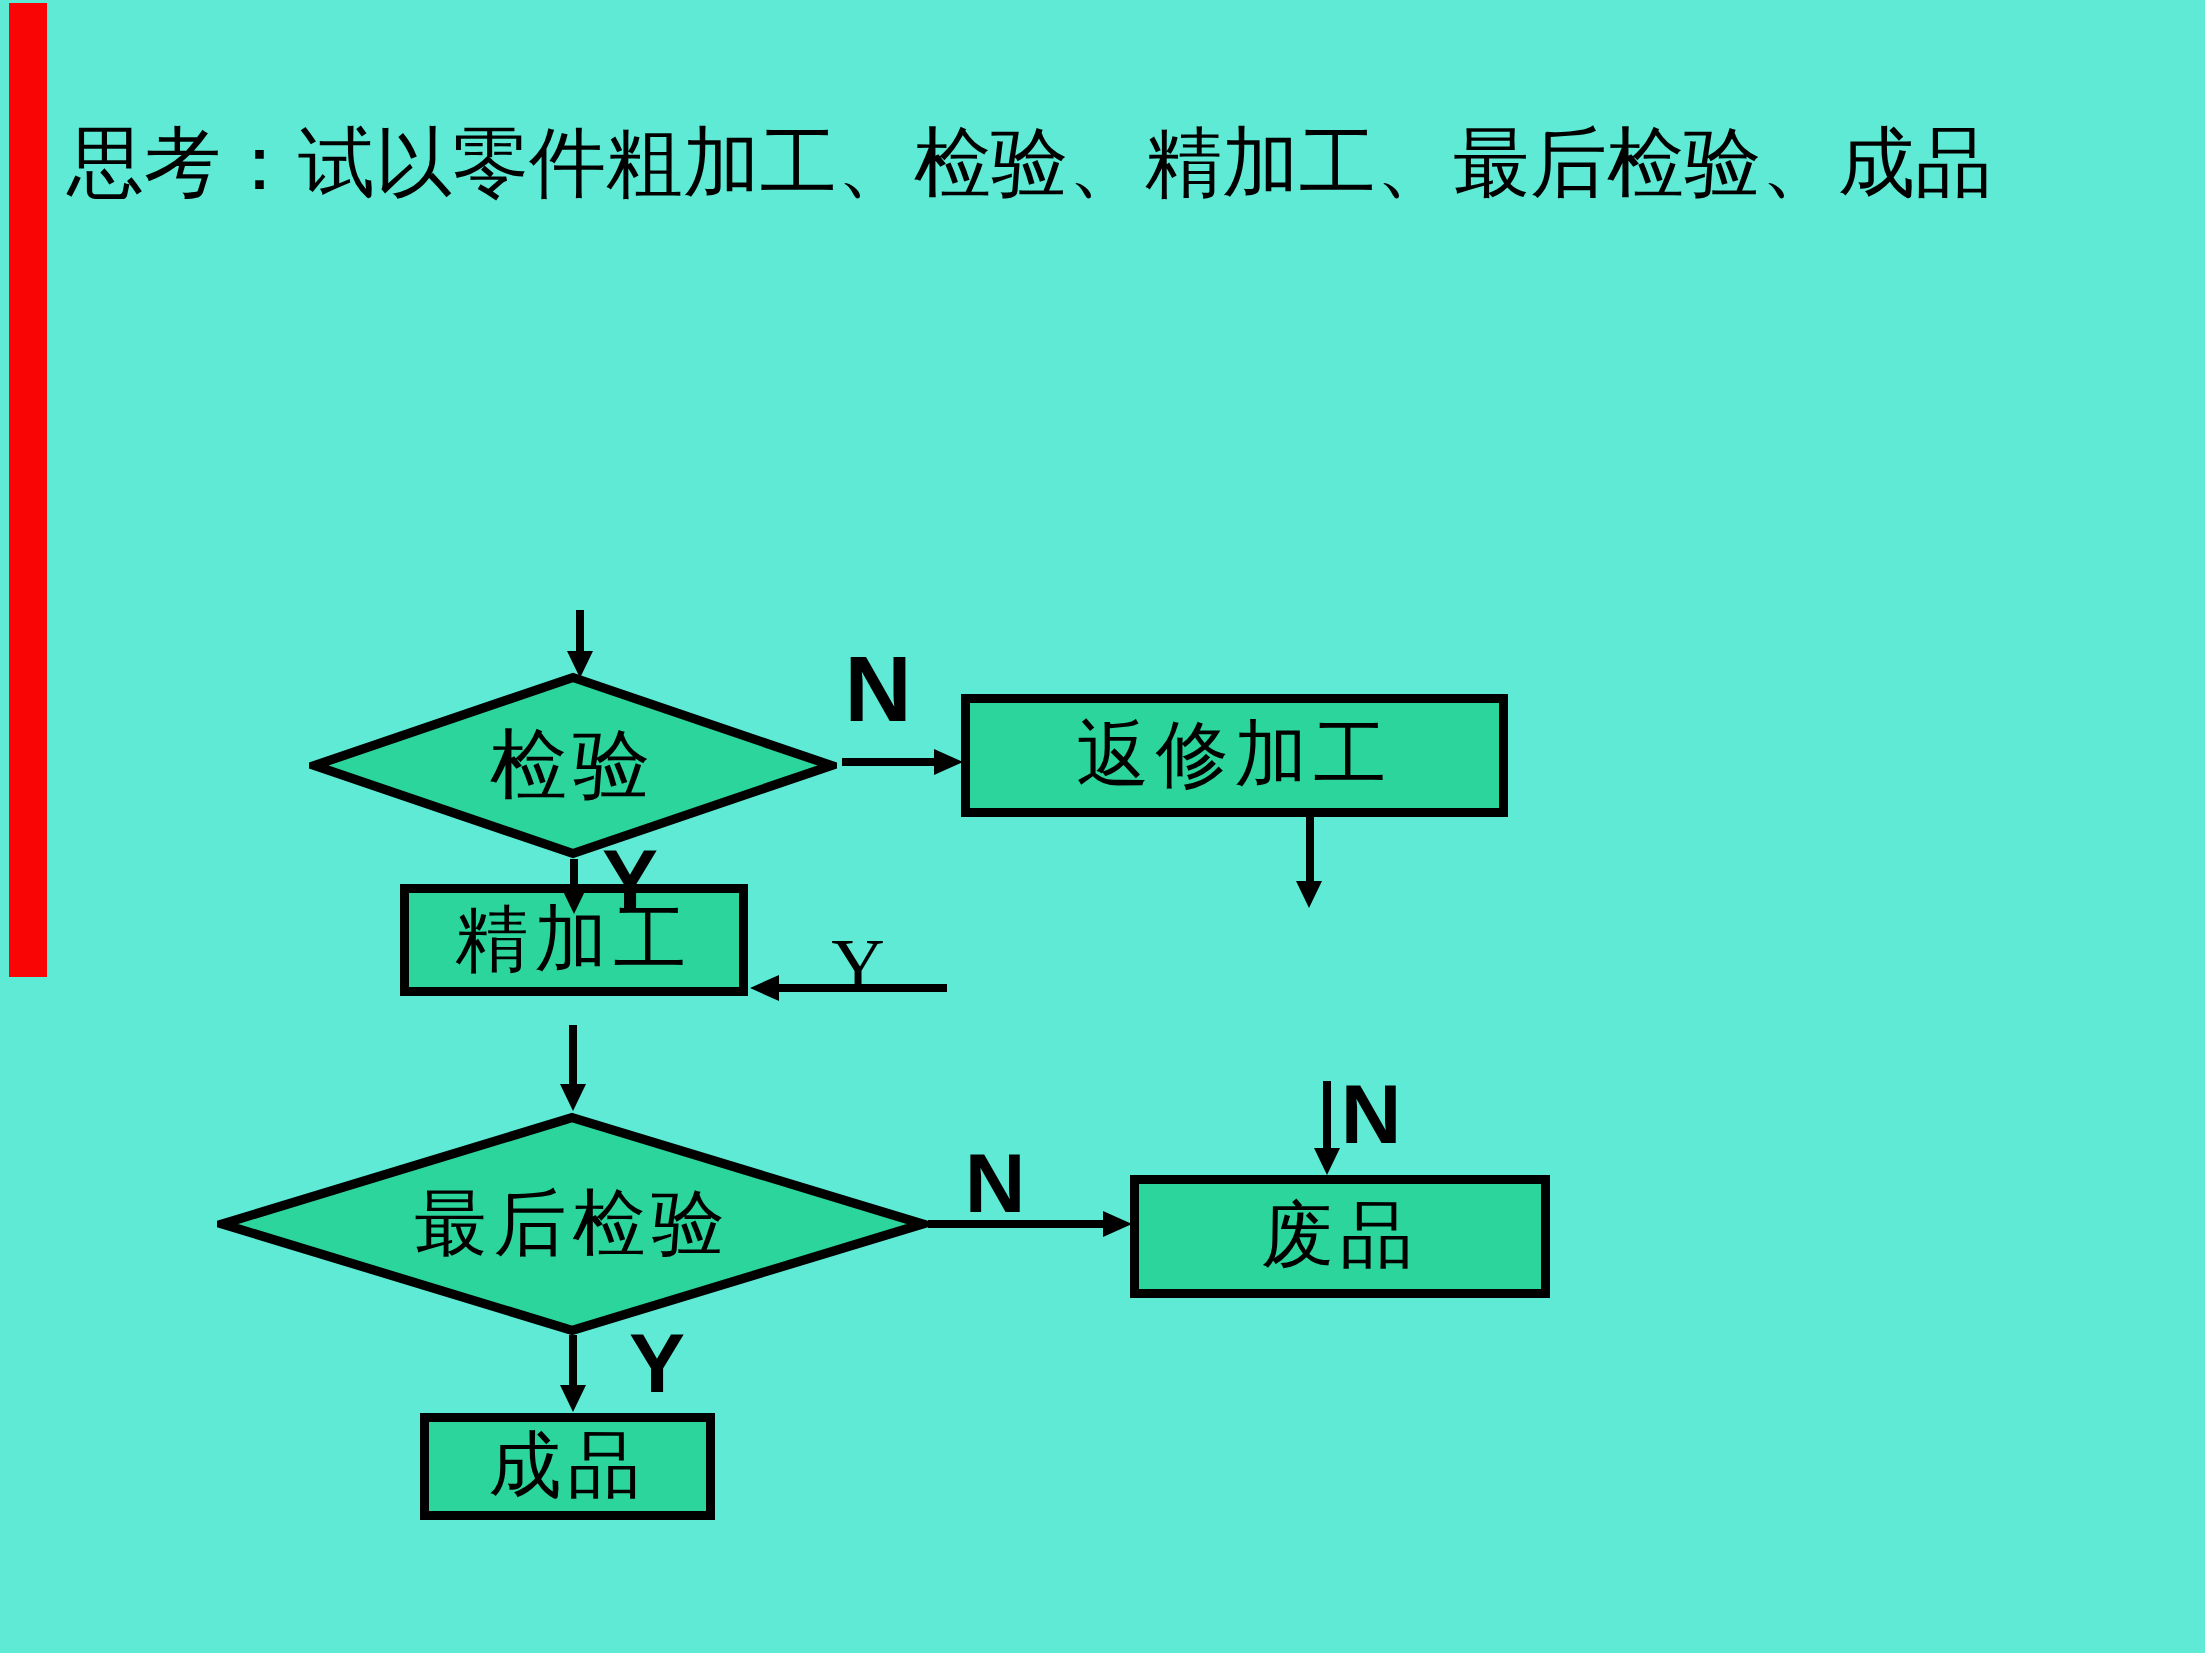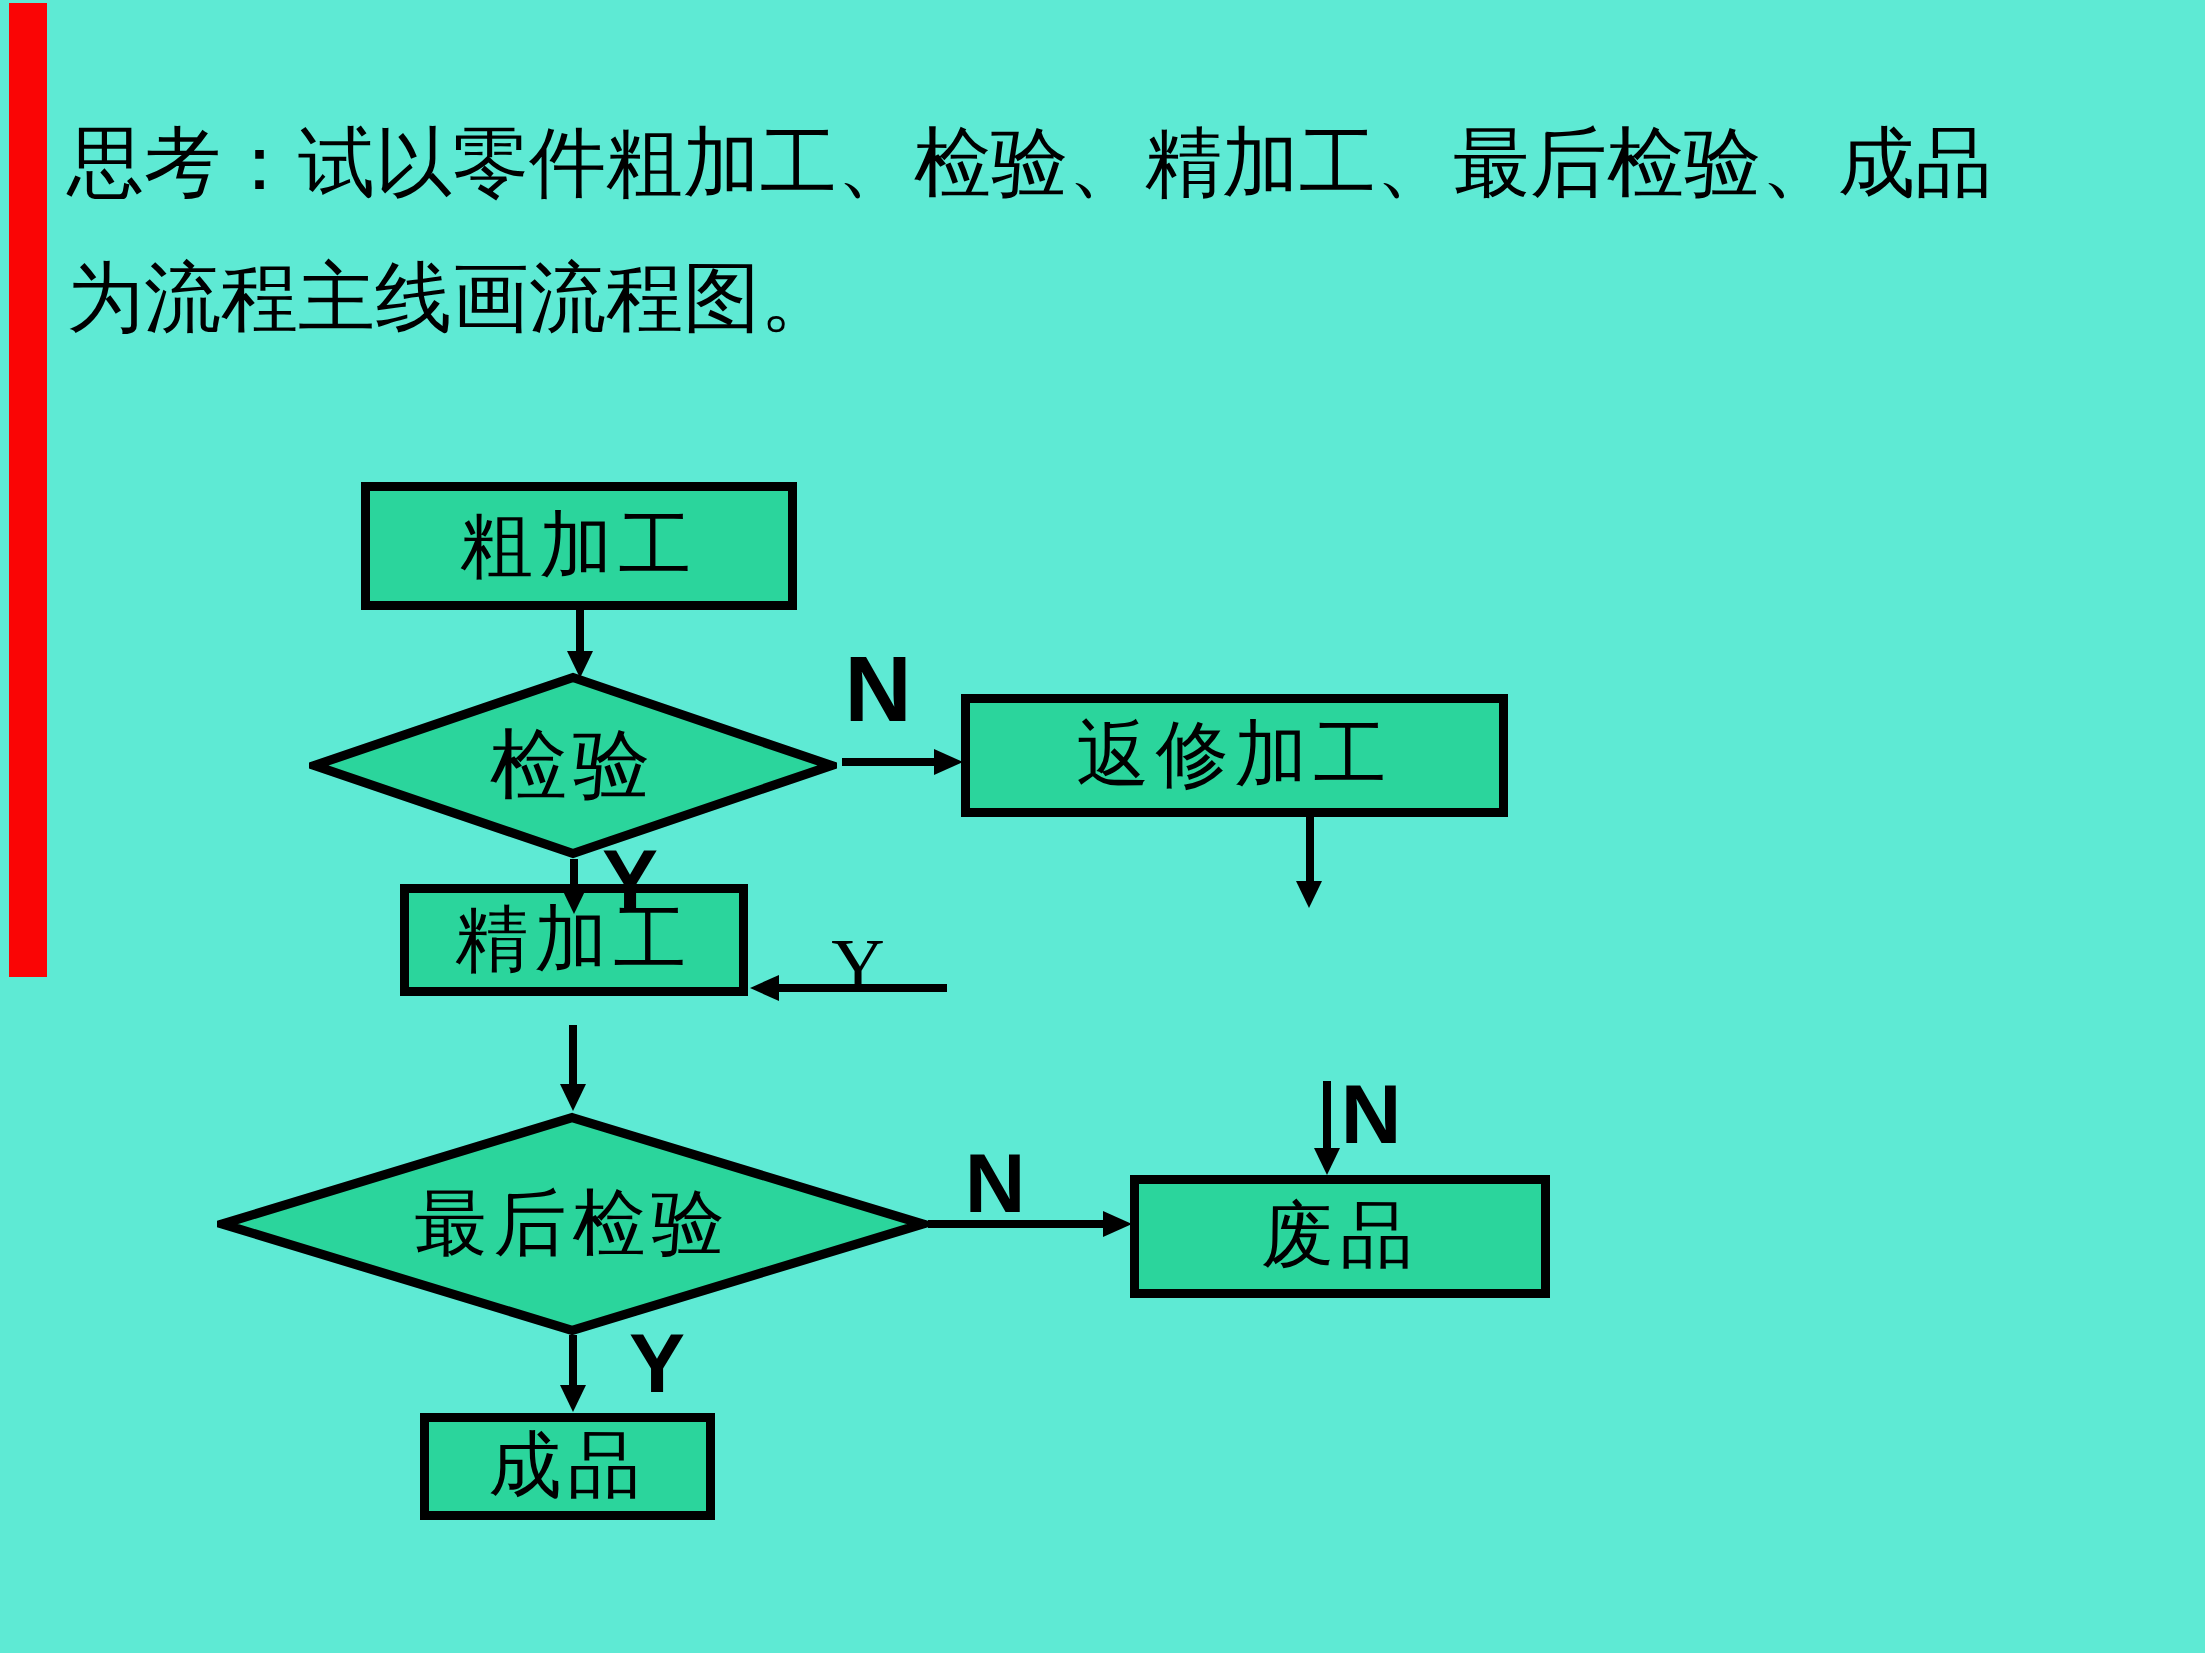--- a/index.html
+++ b/index.html
@@ -43,26 +43,22 @@
 </style>
 </head>
 <body>
 
 <div class="slide">
 
   <div class="stripe"></div>
 
   <div class="title">
     <div>思考：试以零件粗加工、检验、精加工、最后检验、成品</div>
-    <div>为流程主线画流程图。</div>
   </div>
 
-  <div class="node" style="left:361px; top:482px; width:436px; height:128px;">
-    <span>粗加工</span>
-  </div>
 
   <div class="node" style="left:961px; top:694px; width:547px; height:123px;">
     <span>返修加工</span>
   </div>
 
   <div class="node" style="left:400px; top:884px; width:348px; height:112px;">
     <span>精加工</span>
   </div>
 
   <div class="node" style="left:420px; top:1413px; width:295px; height:107px;">

